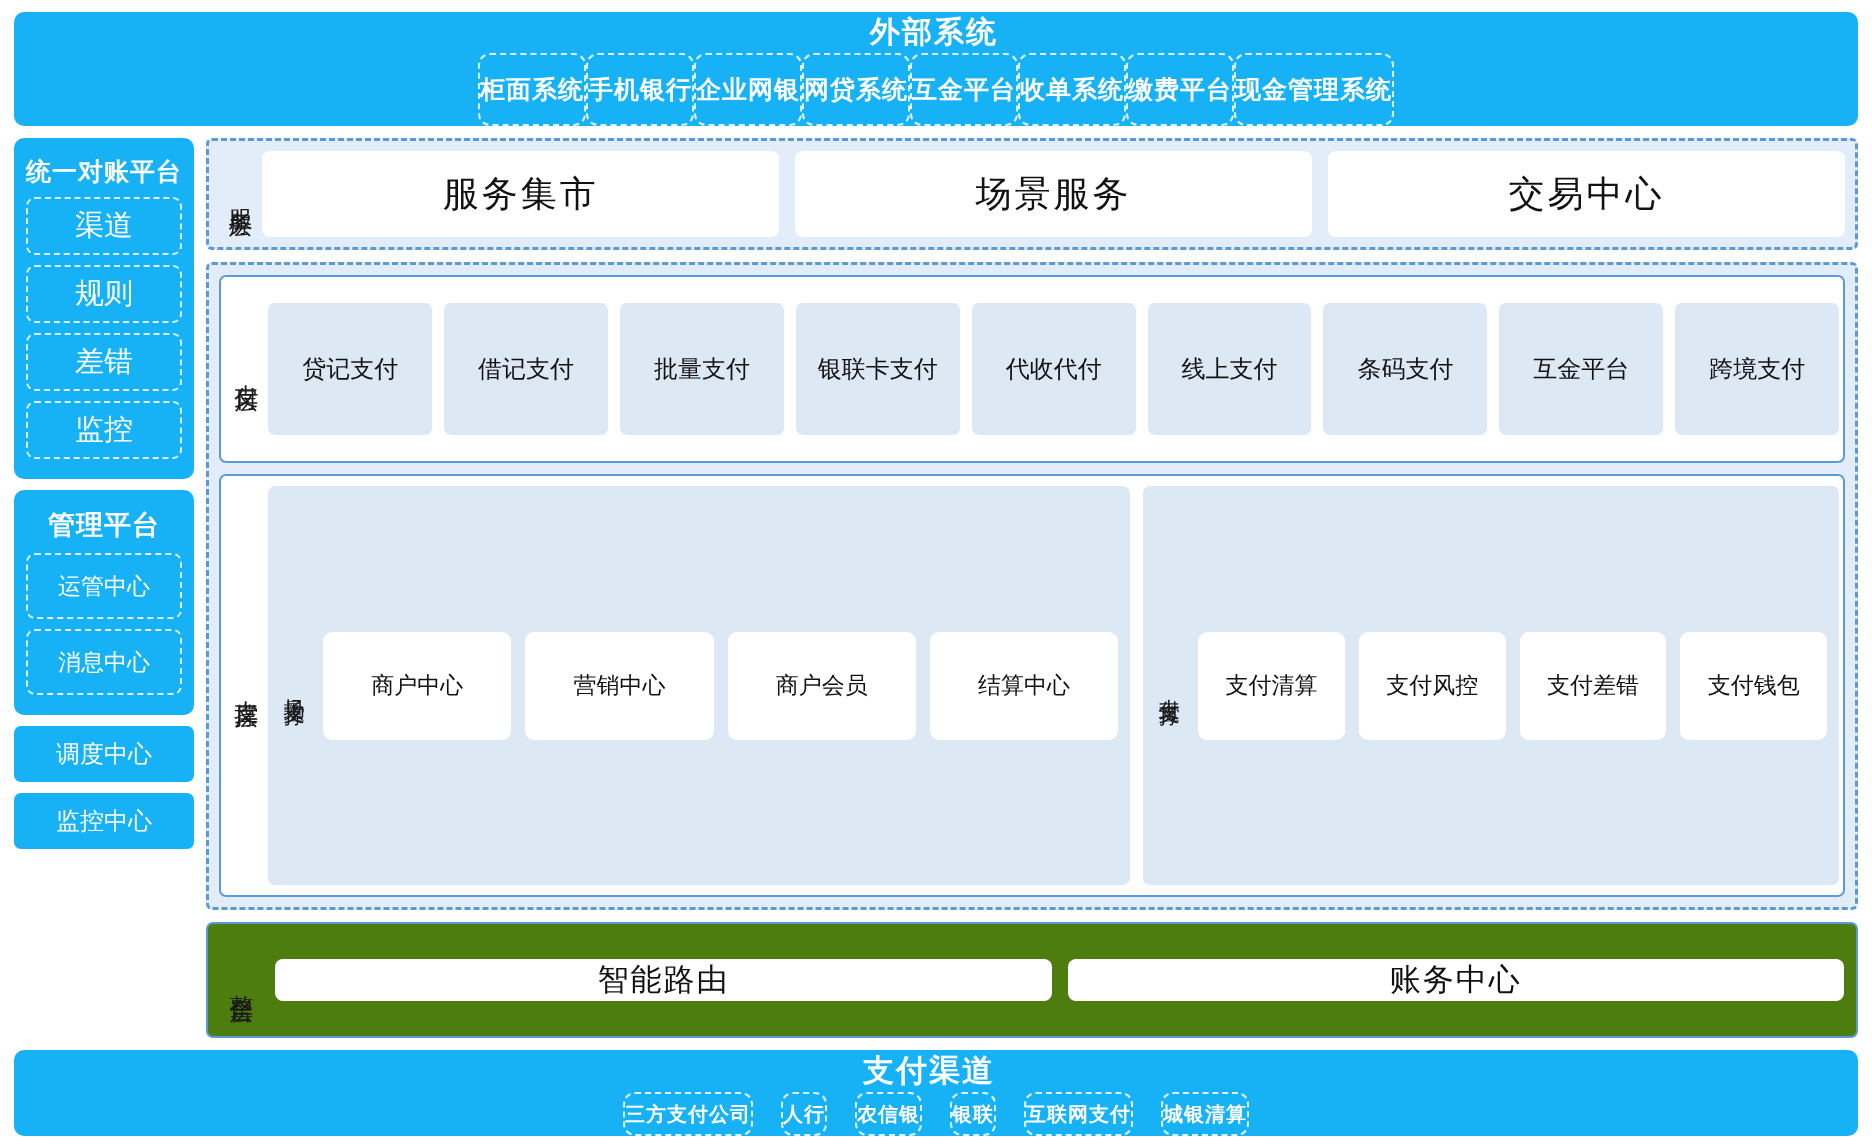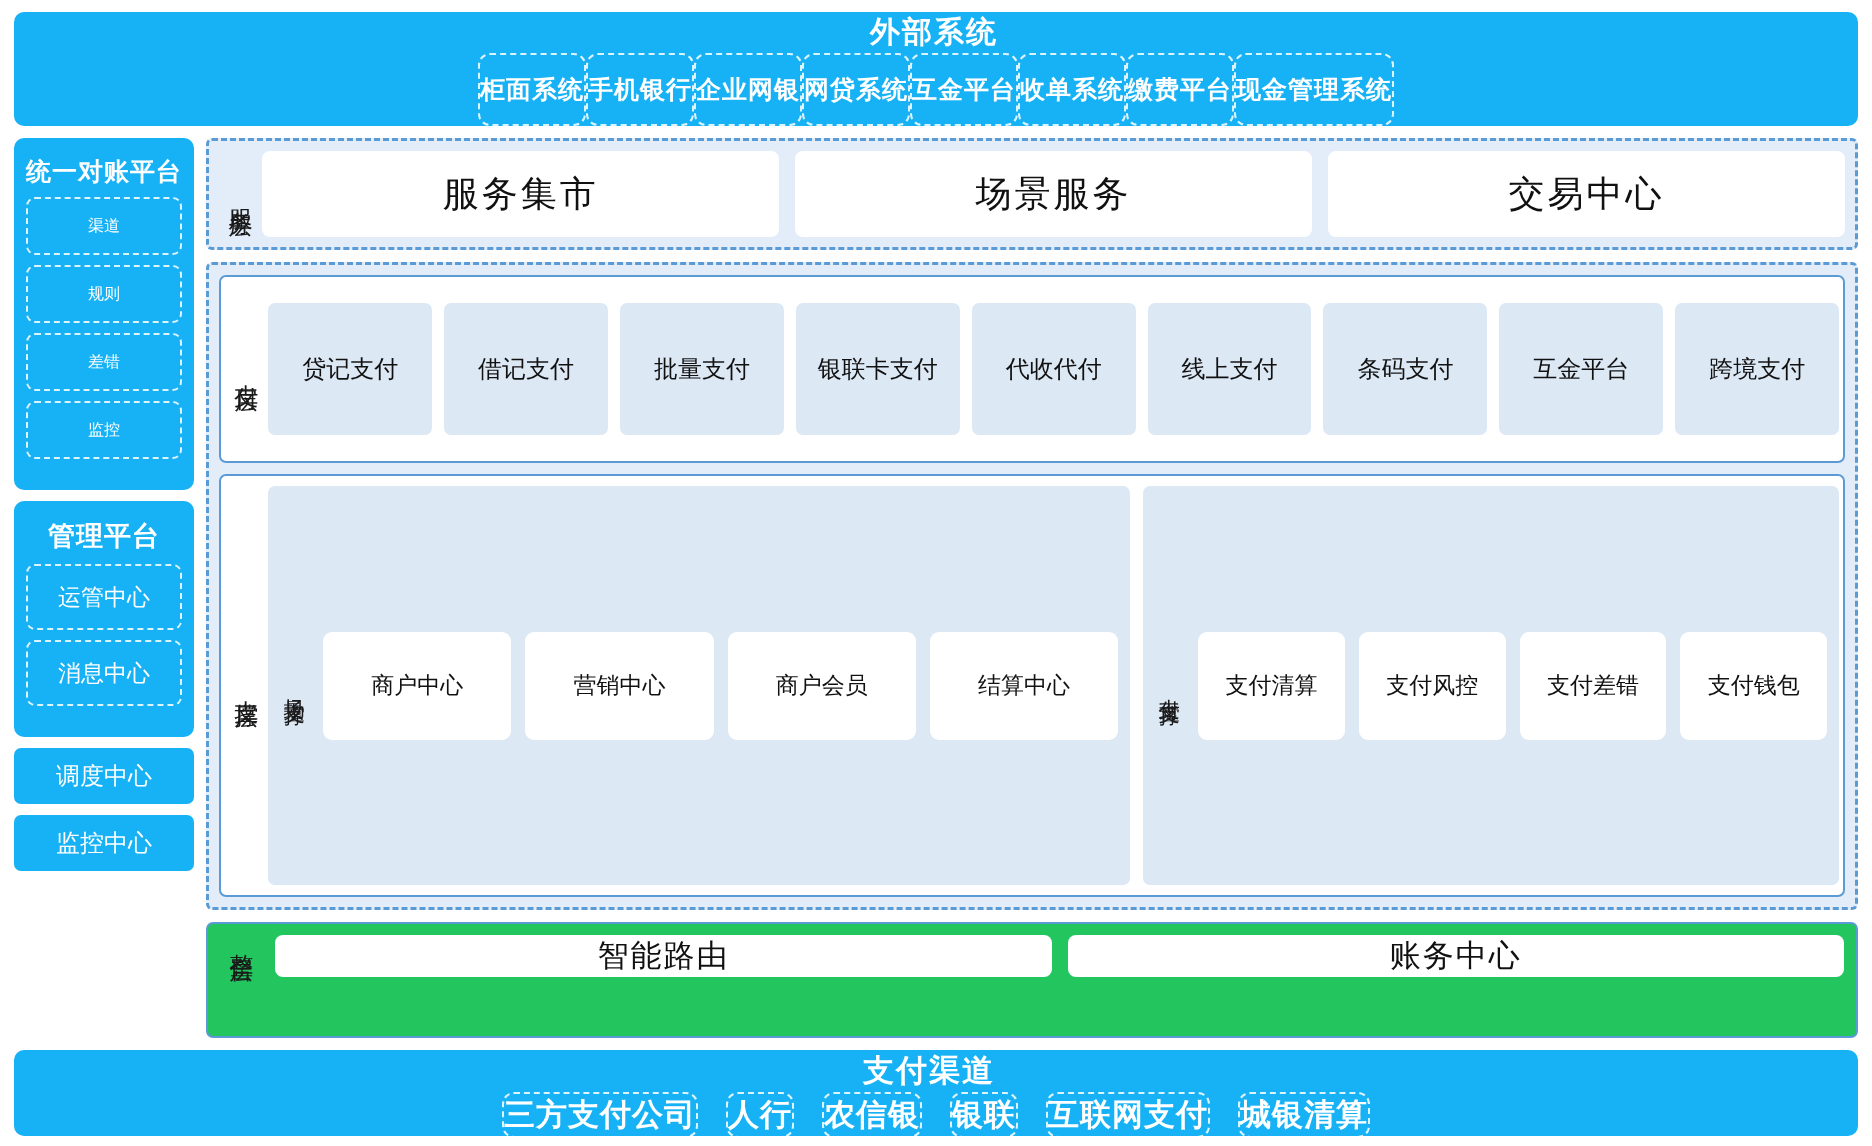--- a/index.html
+++ b/index.html
@@ -62,62 +62,62 @@
     font-size: 25px;
     font-weight: bold;
     letter-spacing: 1px;
     white-space: nowrap;
   }
 
   #external-systems { height: 114px; }
   #payment-channels { height: 86px; }
   #payment-channels .band-title { font-size: 31px; padding-left: 34px; padding-right: 48px;}
   #payment-channels .band-items { height: 78px; gap: 28px; }
-  #payment-channels .band-chip { font-size: 31px; }
+  #payment-channels .band-chip { font-size: 20px; }
 
   
   .mid {
     flex: 1 1 auto;
     display: flex;
     gap: 12px;
     min-height: 0;
   }
 
   
   .rail {
     flex: 0 0 180px;
     display: flex;
     flex-direction: column;
     gap: 11px;
     min-height: 0;
   }
   .rail-card {
     background: #16b2f5;
     border-radius: 10px;
-    padding: 10px 12px 31px 12px;
+    padding: 10px 12px 20px 12px;
     box-sizing: border-box;
     display: flex;
     flex-direction: column;
   }
   .rail-card.recon { flex: 0 0 auto; }
   .rail-card-title {
     color: #fff;
     font-weight: bold;
     font-size: 25px;
     text-align: center;
     letter-spacing: 1px;
     padding: 7px 0 9px 0;
     white-space: nowrap;
   }
   .rail-card.manage .rail-card-title { font-size: 27px; padding-bottom: 10px;}
   .rail-sub {
     border: 2px dashed rgba(255,255,255,.85);
     border-radius: 9px;
     color: #fff;
-    font-size: 16px;
+    font-size: 29px;
     height: 54px;
     display: flex;
     align-items: center;
     justify-content: center;
     margin-bottom: 10px;
     white-space: nowrap;
   }
   .rail-sub:last-child { margin-bottom: 0; }
   .rail-card.manage .rail-sub { height: 62px; font-size: 23px; }
   .rail-solo {
@@ -264,26 +264,26 @@
     justify-content: center;
     font-size: 23px;
     color: #111;
     white-space: nowrap;
     height: 108px;
   }
 
   
   .integration {
     flex: 0 0 auto;
-    background: #22c55e;
+    background: #4d7c0f;
     border: 2px solid #5b9bd5;
     border-radius: 7px;
     box-sizing: border-box;
     display: flex;
-    align-items: flex-start;
+    align-items: center;
     padding: 11px 12px;
     gap: 12px;
     height: 116px;
   }
   .integration-items {
     flex: 1 1 auto;
     display: flex;
     gap: 16px;
     min-width: 0;
   }

